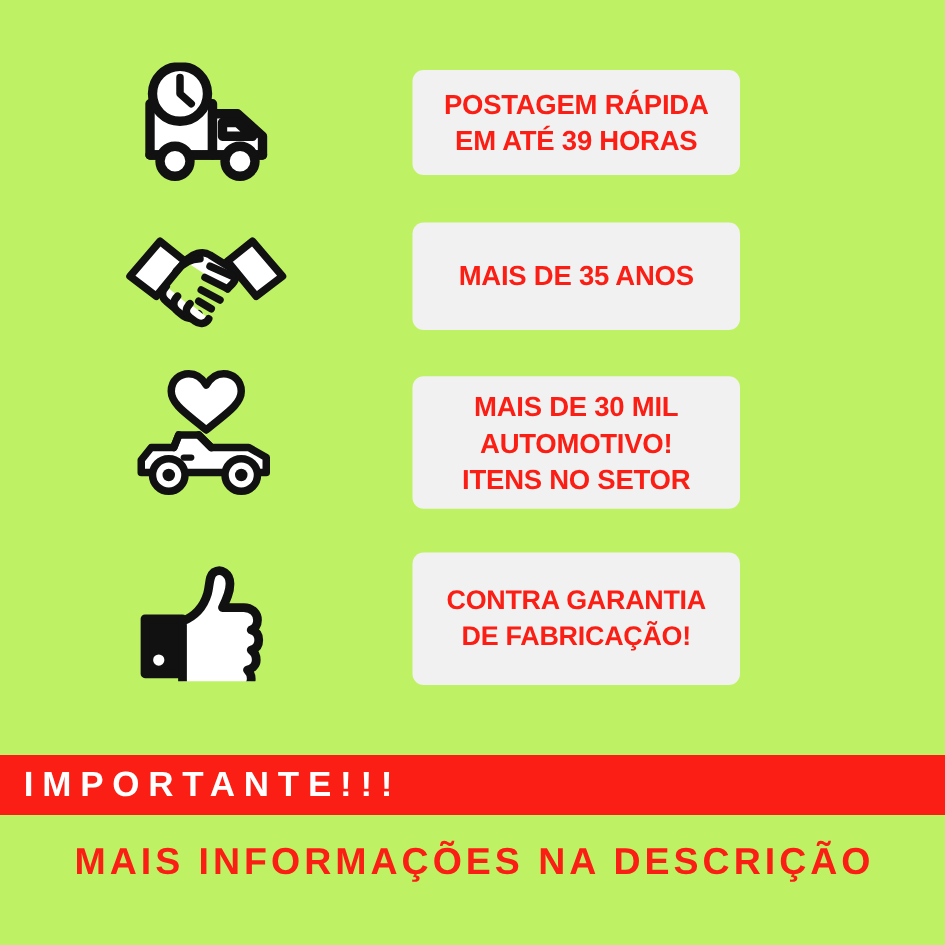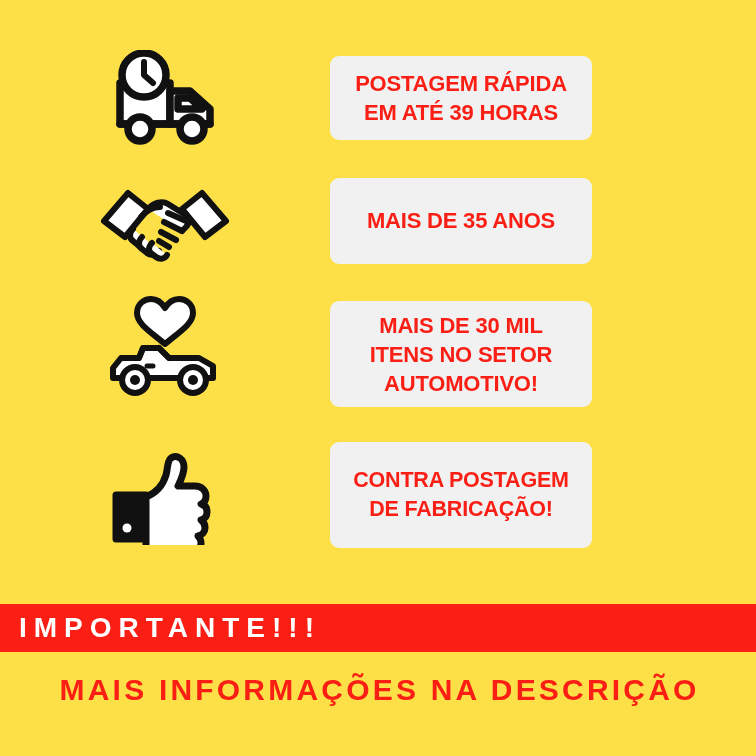--- a/index.html
+++ b/index.html
@@ -14,21 +14,21 @@
     font-family: "Liberation Sans", sans-serif;
     position: relative;
   }
 
   #banner-wrap {
     position: absolute;
     left: 0;
     top: 0;
     width: 756px;
     height: 756px;
-    background: #fde047;
+    background: #bef264;
   }
 
   
   .features {
     position: absolute;
     left: 0;
     top: 0;
     width: 756px;
   }
 
@@ -213,40 +213,40 @@
           <path d="M44 70 h6" stroke-width="5"></path>
 
           <circle cx="32" cy="84" r="13" fill="#ffffff"></circle>
           <circle cx="32" cy="84" r="5" fill="#111111" stroke="none"></circle>
           <circle cx="90" cy="84" r="13" fill="#ffffff"></circle>
           <circle cx="90" cy="84" r="5" fill="#111111" stroke="none"></circle>
         </svg>
       </div>
       <div class="text-pill">
         <div class="pill-line">MAIS DE 30 MIL</div>
+        <div class="pill-line">AUTOMOTIVO!</div>
         <div class="pill-line">ITENS NO SETOR</div>
-        <div class="pill-line">AUTOMOTIVO!</div>
       </div>
     </div>
 
     <div class="feature-row" id="row-warranty">
       <div class="icon-cell">
         <svg width="110" height="100" viewBox="0 0 110 100" fill="none" stroke="#111111" stroke-width="7" stroke-linecap="round" stroke-linejoin="round">
 
           <path d="M6 50 h30 v44 H6 z" fill="#111111" stroke="#111111" stroke-width="7"></path>
           <circle cx="17" cy="83" r="4.5" fill="#ffffff" stroke="none"></circle>
 
           <path d="M36 52 c10 -4 17 -12 20 -22 c2 -7 1 -14 5 -17 c6 -4 13 1 13 9
                    c0 7 -3 13 -6 19 h17 c7 0 11 5 11 10 c0 4 -2 7 -5 8
                    c4 1 6 4 6 8 c0 4 -2 7 -6 8 c3 2 4 5 4 8 c0 4 -3 7 -7 8
                    c2 2 3 4 3 7 c0 5 -4 8 -10 8 H36 z" fill="#ffffff"></path>
         </svg>
       </div>
       <div class="text-pill">
-        <div class="pill-line">CONTRA POSTAGEM</div>
+        <div class="pill-line">CONTRA GARANTIA</div>
         <div class="pill-line">DE FABRICAÇÃO!</div>
       </div>
     </div>
 
   </div>
 
   <div id="important-strip">
     <span class="strip-text">IMPORTANTE!!!</span>
   </div>
 

